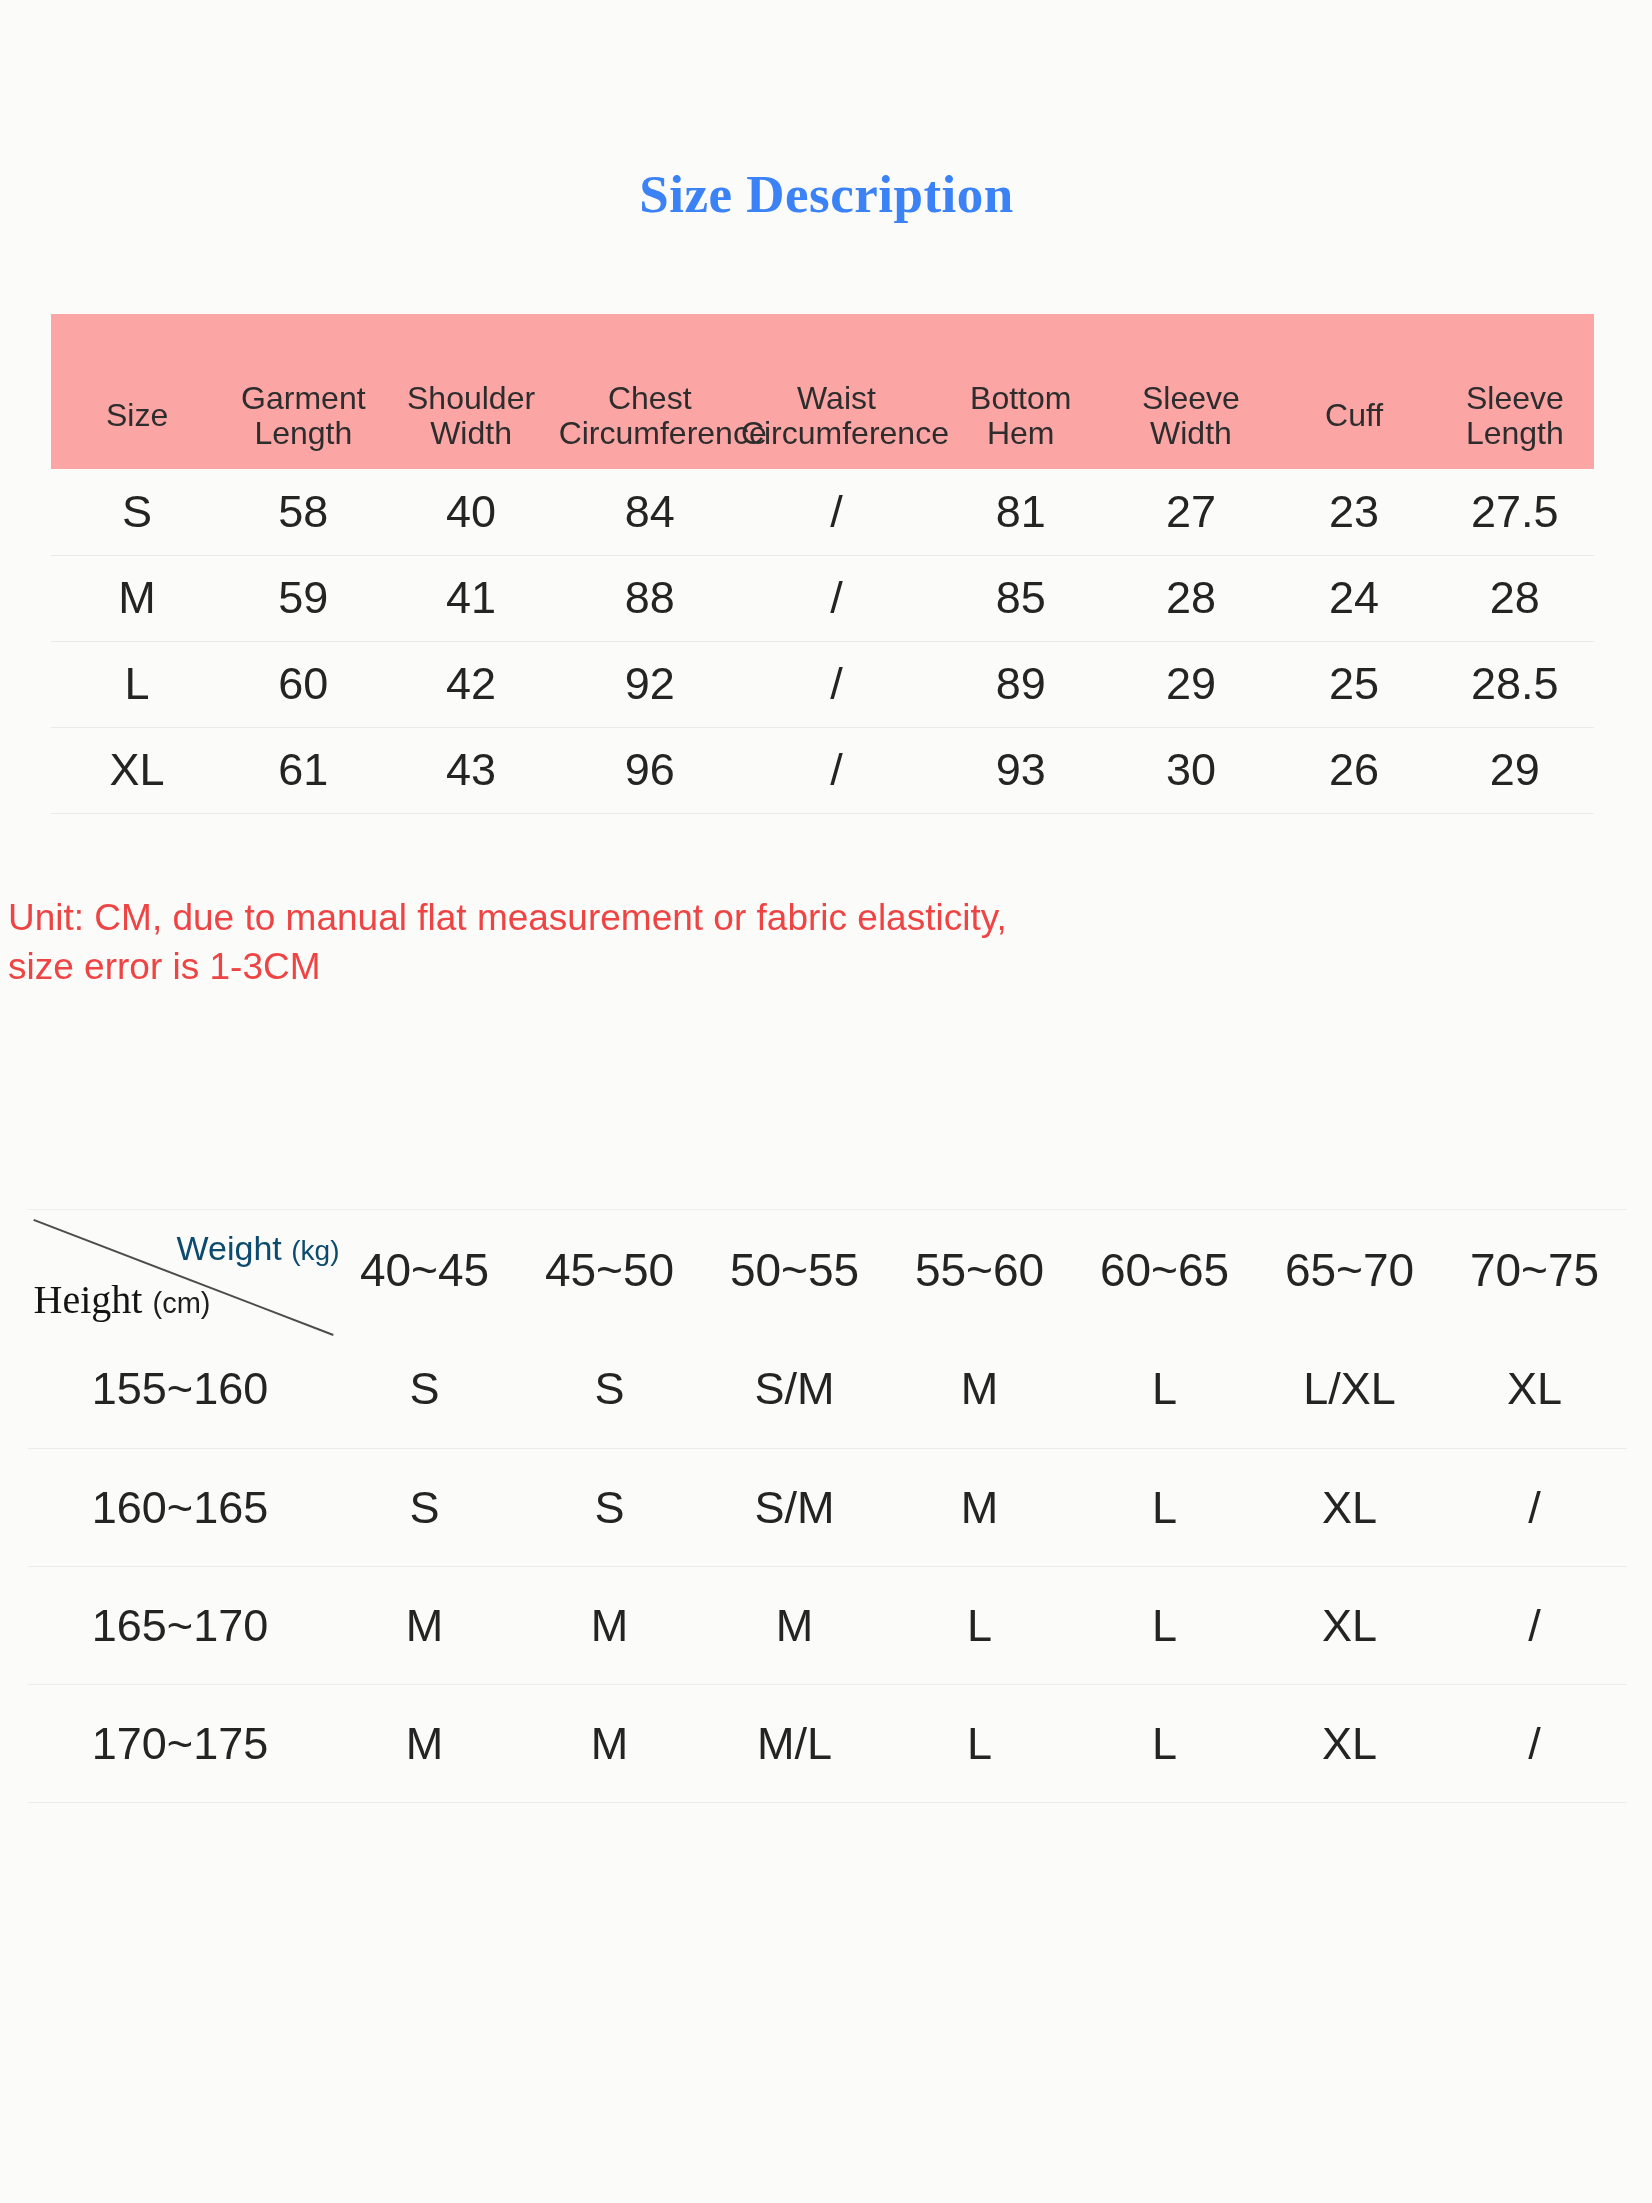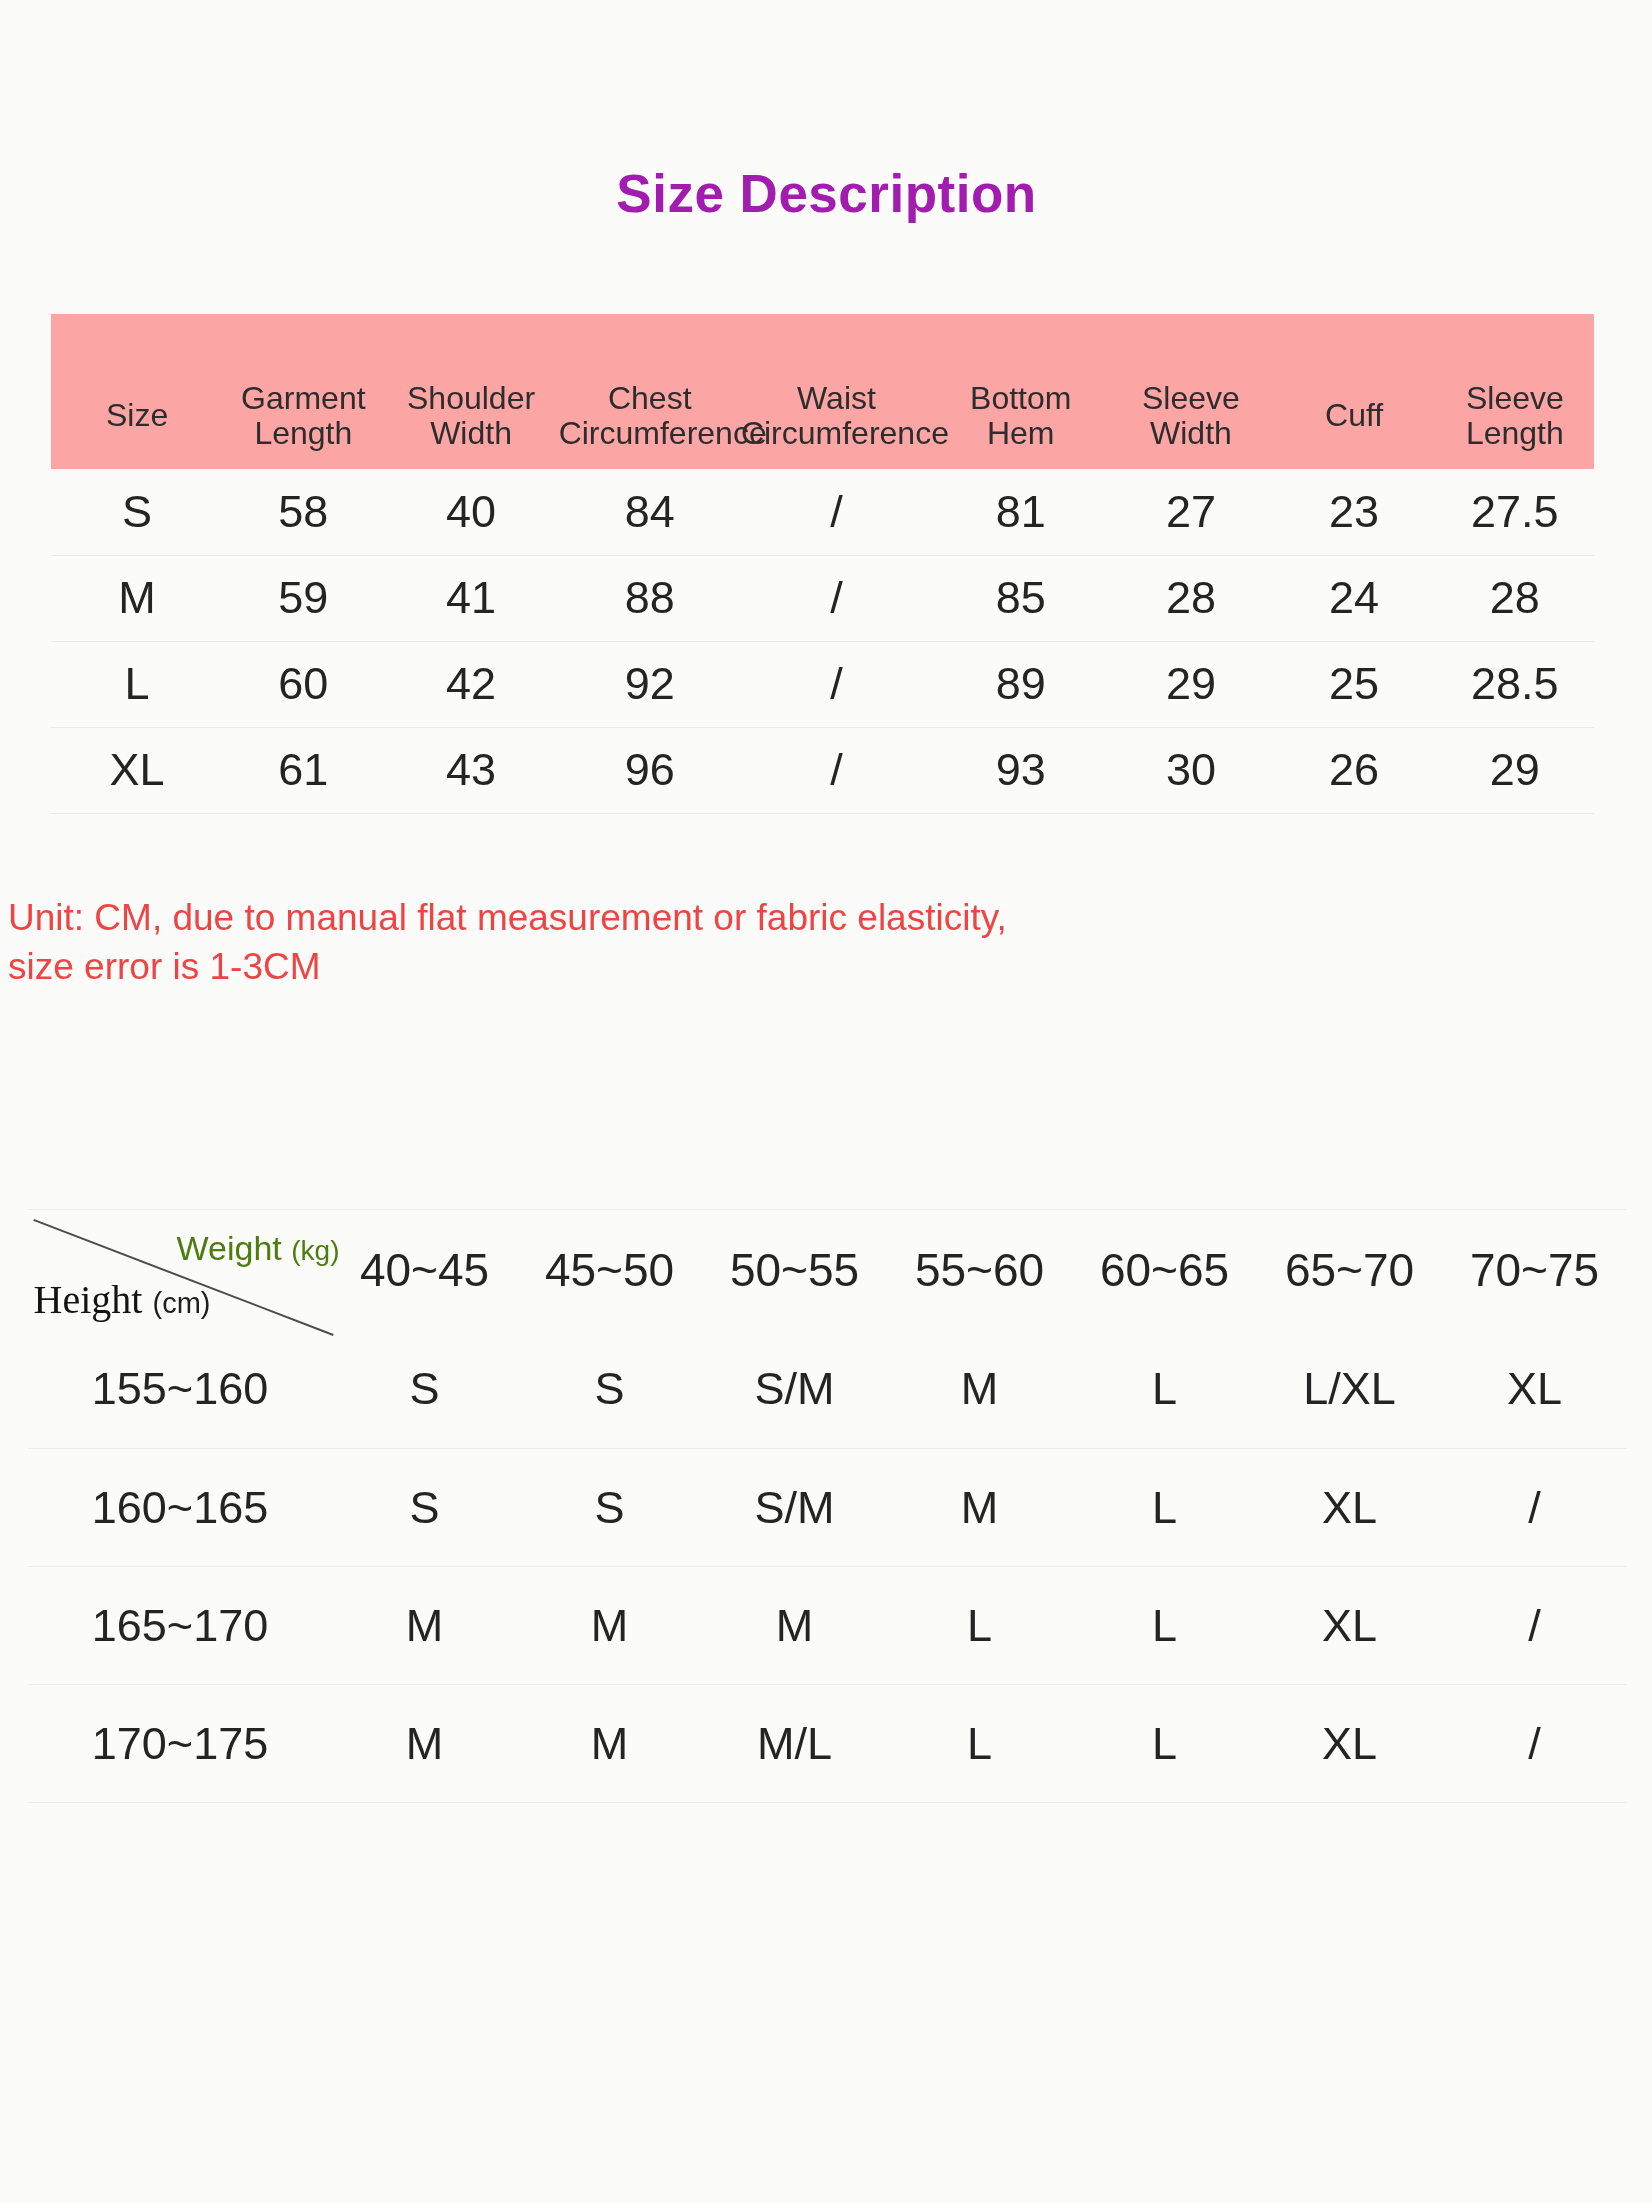--- a/index.html
+++ b/index.html
@@ -3,22 +3,23 @@
 <meta charset="utf-8">
 <style>
   html,body { margin:0; padding:0; }
   .page {
     position:relative; width:1653px; height:2204px;
     background:#fbfbf9; overflow:hidden;
     font-family:"Liberation Sans", sans-serif; color:#242424;
   }
   .page-title {
     position:absolute; left:0; width:100%; text-align:center;
-    font-size:53px; line-height:56px; font-weight:700; color:#a21caf;
+    font-size:53px; line-height:56px; font-weight:700; color:#3b82f6;
     letter-spacing:0.5px;
+    font-family:Liberation Serif, serif;
   }
   .title-size { top:166px; }
   .title-fitting { top:1114px; }
 
   
   .size-table {
     position:absolute; top:314px; left:51px; width:1543px;
     border-collapse:collapse; table-layout:fixed;
   }
   .size-table thead tr { height:155px; background:#fca5a5; }
@@ -54,21 +55,21 @@
   }
   .diag-cell { position:relative; }
   .diag-wrap { position:absolute; inset:0; }
   .diag-line {
     position:absolute; left:5.6px; top:9.3px; width:321px; height:0;
     border-top:2.3px solid #4c4c4c;
     transform:rotate(21deg); transform-origin:0 0;
   }
   .weight-label {
     position:absolute; top:18.6px; right:-7.5px;
-    font-size:34px; font-weight:400; color:#4d7c0f; white-space:nowrap;
+    font-size:34px; font-weight:400; color:#0c4a6e; white-space:nowrap;
   }
   .weight-unit { font-size:28px; }
   .height-label {
     position:absolute; left:5.6px; bottom:7.5px;
     font-family:"Liberation Serif", serif;
     font-size:40px; color:#141414; white-space:nowrap;
   }
   .height-unit { font-family:"Liberation Sans", sans-serif; font-size:29px; color:#1f1f1f; }
   .fitting-table tbody tr { height:118px; border-bottom:1.9px solid #ececea; }
   .fitting-table td {

